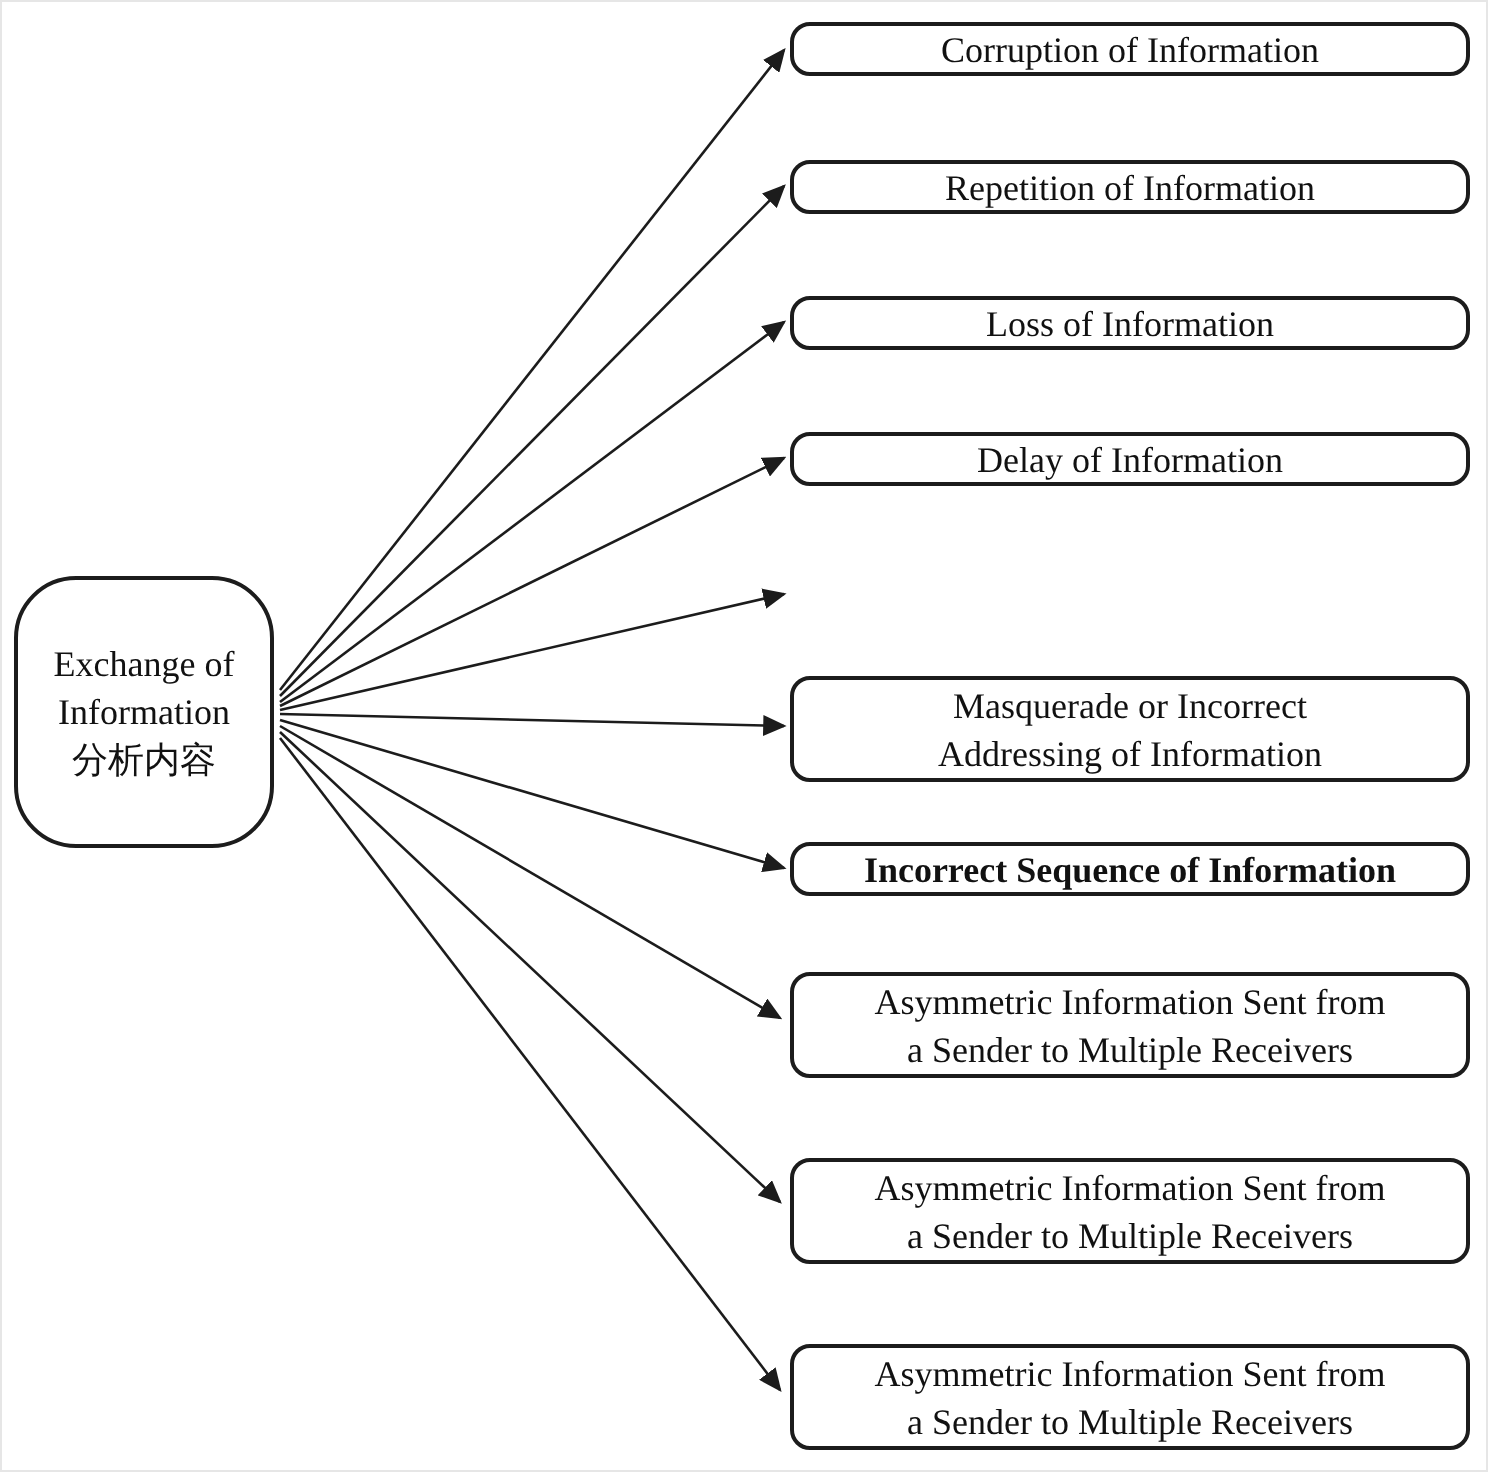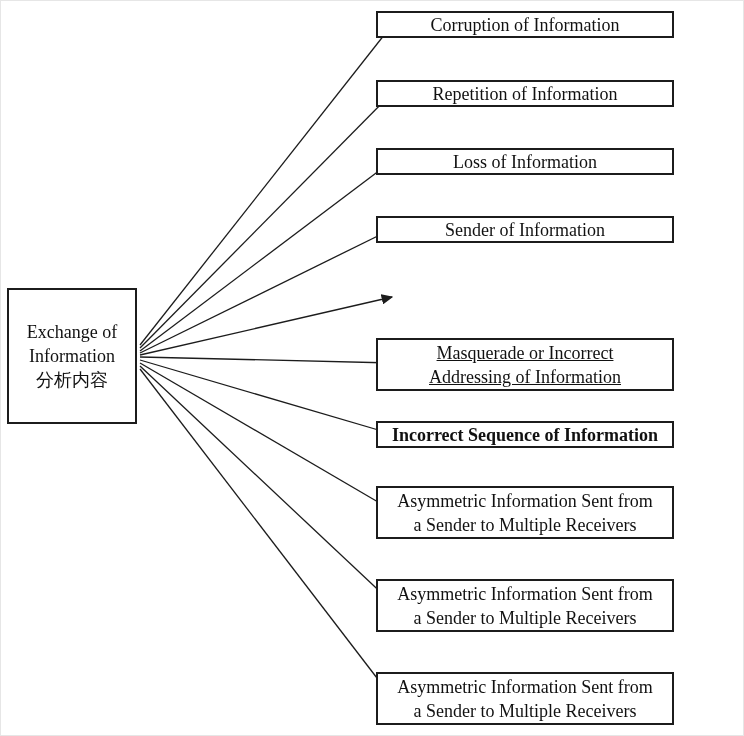--- a/index.html
+++ b/index.html
@@ -37,24 +37,26 @@
     line-height: 24px;
     color: #111111;
     white-space: pre-line;
   }
   .source {
     left: 6px;
     top: 287px;
     width: 130px;
     height: 136px;
     padding: 2px 4px;
+    border-radius: 31px;
   }
   .target {
-    left: 375px;
-    width: 298px;
+    left: 394px;
+    width: 340px;
+    border-radius: 10px;
   }
 </style>
 </head>
 <body>
 
 <div class="diagram">
 
   <svg class="arrows" width="744" height="736" viewBox="0 0 744 736" xmlns="http://www.w3.org/2000/svg">
     <defs>
       <marker id="arrowhead" markerWidth="9" markerHeight="8" refX="8" refY="4" orient="auto">
@@ -85,25 +87,25 @@
 
   <div class="box target" style="top:147px; height:27px;">
     <span>Loss of Information</span>
   </div>
 
   <div class="box target" style="top:79px; height:27px;">
     <span>Repetition of Information</span>
   </div>
 
   <div class="box target" style="top:215px; height:27px;">
-    <span>Sender of Information</span>
+    <span>Delay of Information</span>
   </div>
 
 
-  <div class="box target" style="top:337px; height:53px;text-decoration:underline;">
+  <div class="box target" style="top:337px; height:53px;">
     <span>Masquerade or Incorrect
 Addressing of Information</span>
   </div>
 
   <div class="box target" style="top:420px; height:27px;font-weight:bold;">
     <span>Incorrect Sequence of Information</span>
   </div>
 
   <div class="box target" style="top:485px; height:53px;">
     <span>Asymmetric Information Sent from

